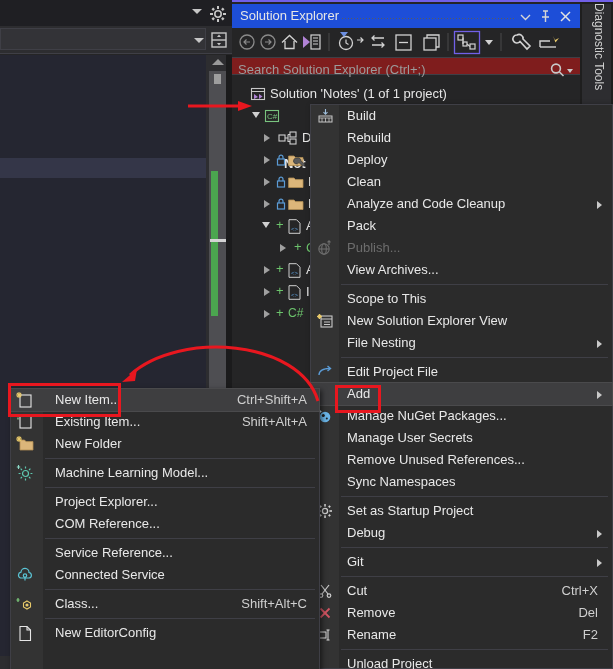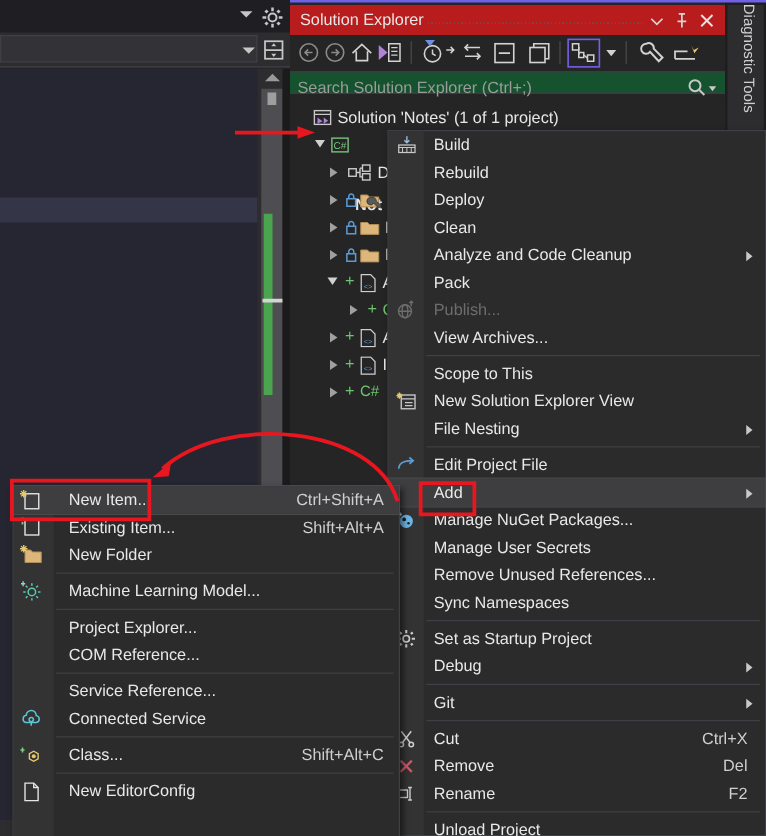--- a/index.html
+++ b/index.html
@@ -29,27 +29,27 @@
     border-left:6px solid transparent;border-right:6px solid transparent;border-bottom:6px solid #9a9a9a; }
   .scroll-track { position:absolute; left:3px; top:16px; width:17px; height:580px; background:#4e4e52; }
   .scroll-thumb { position:absolute; left:8px; top:19px; width:7px; height:10px; background:#9e9e9e; }
   .change-bar { position:absolute; left:2px; top:100px; width:7px; height:145px; background:#4ba54f; }
   .cursor-mark { position:absolute; left:1px; top:168px; width:17px; height:3px; background:#d4d4d4; }
   .rail { position:absolute; left:226px; top:55px; width:6px; height:614px; background:#1b1b1c; }
 
   
   .se-panel { position:absolute; left:232px; top:0; width:348px; height:669px; background:#252526;
     border-top:2px solid #7160e8; }
-  .se-title { position:absolute; left:0; top:2px; width:348px; height:24px; background:#b91c1c; }
+  .se-title { position:absolute; left:0; top:2px; width:348px; height:24px; background:#1d4ed8; }
   .se-title-text { position:absolute; left:8px; top:4px; font-size:13px; color:#e6e6e6; }
   .dotted { position:absolute; left:110px; top:14px; right:64px; height:1px;
     background:repeating-linear-gradient(to right,#5a5a5e 0 1px,transparent 1px 3px); }
   .t-btn { position:absolute; top:4px; width:17px; height:17px; }
   .se-toolbar { position:absolute; left:0; top:26px; width:348px; height:29px; background:#252526; }
-  .se-search { position:absolute; left:0; top:55px; width:348px; height:18px; background:#14532d;
+  .se-search { position:absolute; left:0; top:55px; width:348px; height:18px; background:#7f1d1d;
     border-top:1px solid #3f3f46; border-bottom:1px solid #3f3f46; }
   .se-search-text { position:absolute; left:6px; top:4px; font-size:13px; color:#9b9b9b; }
   .se-tree { position:absolute; left:0; top:81px; width:348px; height:588px; background:#252526; }
   .tree-row { position:relative; height:22px; font-size:13px; color:#e6e6e6; white-space:nowrap; }
   .tree-row .lbl { position:absolute; top:3px; }
   .expander { position:absolute; top:7px; width:0;height:0;
     border-top:4px solid transparent;border-bottom:4px solid transparent;border-left:6px solid #a0a0a0; }
   .expander.open { border:none; width:0;height:0;
     border-left:4px solid transparent;border-right:4px solid transparent;border-top:6px solid #d0d0d0; }
 

